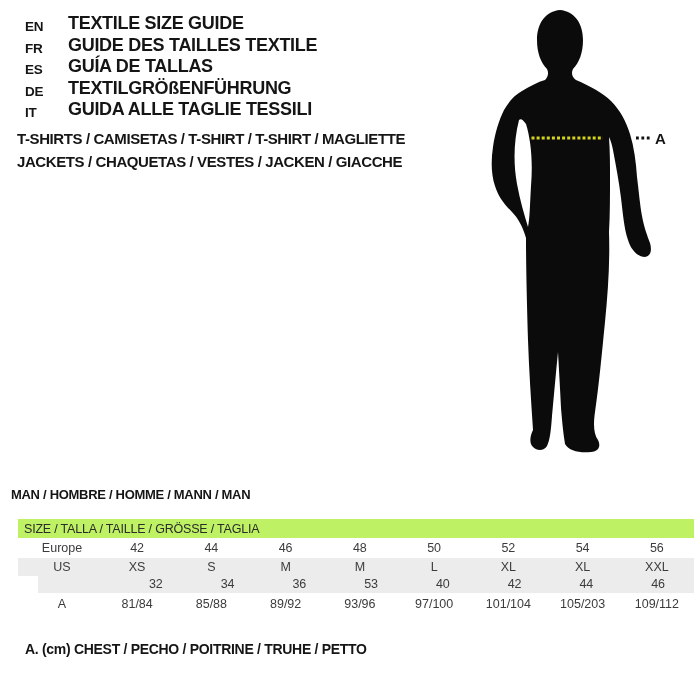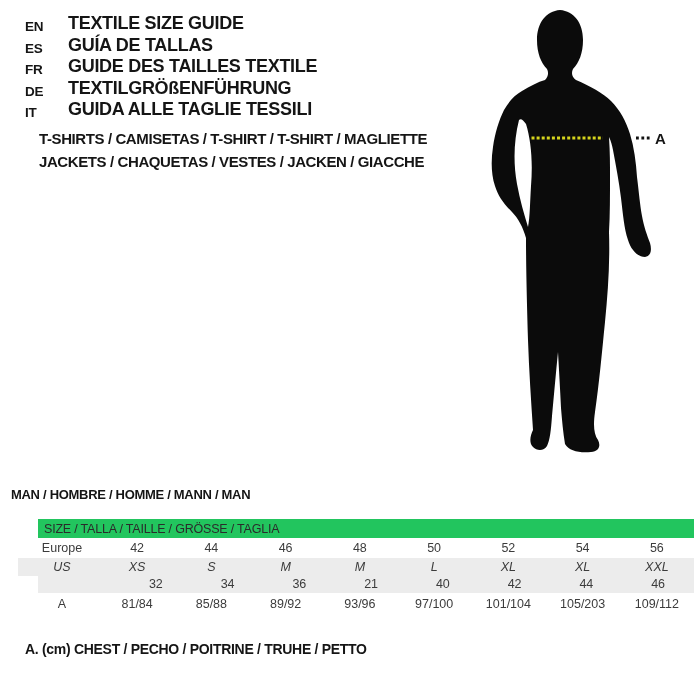--- a/index.html
+++ b/index.html
@@ -8,62 +8,62 @@
 
   .sheet { position:absolute; inset:0; background:#fff; }
 
   
   .langs { position:absolute; left:25px; top:13px; }
   .lang-row { display:flex; height:21.4px; align-items:flex-end; }
   .lang-code { width:43px; font-weight:700; font-size:13.5px; letter-spacing:-0.3px; }
   .lang-label { font-weight:700; font-size:18px; letter-spacing:-0.3px; white-space:nowrap; }
 
   
-  .cats { position:absolute; left:39px; top:128px; }
+  .cats { position:absolute; left:17px; top:128px; }
   .cat-line { font-weight:700; font-size:15px; letter-spacing:-0.4px; line-height:22.5px; white-space:nowrap; }
 
   
   .figure-wrap { position:absolute; left:460px; top:0; width:240px; height:480px; }
   .figure-wrap svg { display:block; width:240px; height:480px; }
 
   
   .man-title { position:absolute; left:11px; top:487px; font-weight:700; font-size:13px; letter-spacing:-0.3px; }
 
   
   .size-table { position:absolute; left:18px; top:519px; width:676px; font-size:12.5px; color:#3c3c3c; }
-  .t-header { height:19px; background:#22c55e; color:#2b2b2b; display:flex; align-items:center; padding-left:6px; letter-spacing:-0.2px;margin-left:20px; }
+  .t-header { height:19px; background:#bef264; color:#2b2b2b; display:flex; align-items:center; padding-left:6px; letter-spacing:-0.2px; }
   .t-row { display:grid; grid-template-columns:82px repeat(8, 1fr); align-items:center; }
   .t-row.shade { background:#ececec; }
   .r-europe { height:20px; }
-  .r-us { height:17.5px;font-style:italic; }
+  .r-us { height:17.5px; }
   .r-num { height:17.5px;margin-left:20px; }
   .r-a { height:22px; }
   .t-label { padding-left:6px; text-align:center; }
   .t-cell { text-align:center; }
 
   
   .footnote { position:absolute; left:25px; top:641px; font-weight:700; font-size:14px; letter-spacing:-0.3px; }
 </style>
 </head>
 <body>
 
 <div class="sheet">
 
   <div class="langs">
     <div class="lang-row">
       <span class="lang-code">EN</span>
       <span class="lang-label">TEXTILE SIZE GUIDE</span>
     </div>
     <div class="lang-row">
+      <span class="lang-code">FR</span>
+      <span class="lang-label">GUIDE DES TAILLES TEXTILE</span>
+    </div>
+    <div class="lang-row">
       <span class="lang-code">ES</span>
       <span class="lang-label">GUÍA DE TALLAS</span>
-    </div>
-    <div class="lang-row">
-      <span class="lang-code">FR</span>
-      <span class="lang-label">GUIDE DES TAILLES TEXTILE</span>
     </div>
     <div class="lang-row">
       <span class="lang-code">DE</span>
       <span class="lang-label">TEXTILGRÖßENFÜHRUNG</span>
     </div>
     <div class="lang-row">
       <span class="lang-code">IT</span>
       <span class="lang-label">GUIDA ALLE TAGLIE TESSILI</span>
     </div>
   </div>
@@ -152,21 +152,21 @@
       <div class="t-cell">XL</div>
       <div class="t-cell">XL</div>
       <div class="t-cell">XXL</div>
     </div>
 
     <div class="t-row r-num shade">
       <div class="t-label"></div>
       <div class="t-cell">32</div>
       <div class="t-cell">34</div>
       <div class="t-cell">36</div>
-      <div class="t-cell">21</div>
+      <div class="t-cell">53</div>
       <div class="t-cell">40</div>
       <div class="t-cell">42</div>
       <div class="t-cell">44</div>
       <div class="t-cell">46</div>
     </div>
 
     <div class="t-row r-a">
       <div class="t-label">A</div>
       <div class="t-cell">81/84</div>
       <div class="t-cell">85/88</div>

